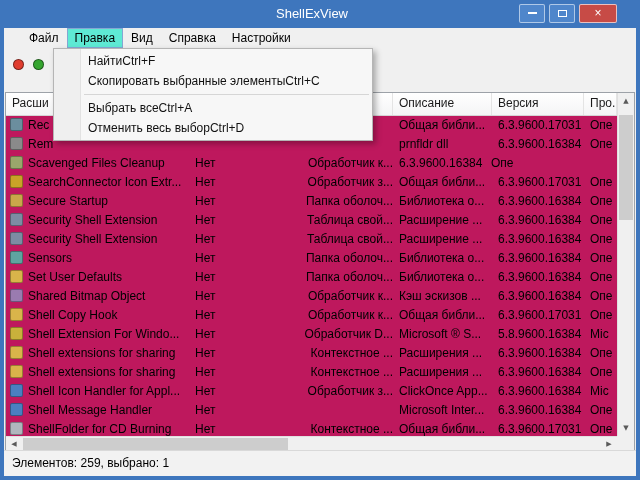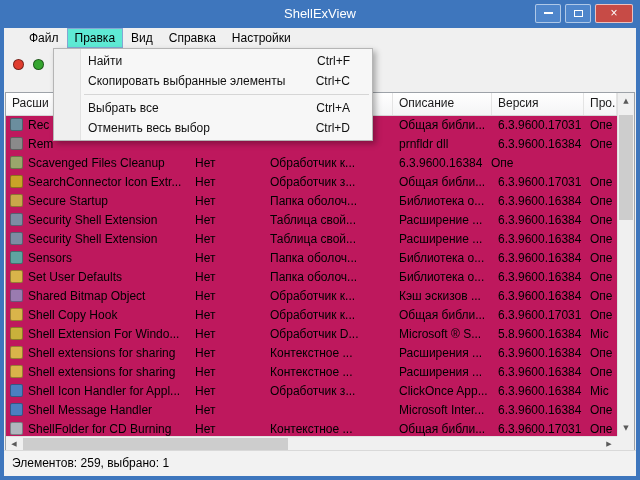--- a/index.html
+++ b/index.html
@@ -1,21 +1,21 @@
 <!DOCTYPE html>
 <html><head>
 <meta charset="utf-8">
 <style>
   html,body{margin:0;padding:0;}
   body{width:640px;height:480px;font-family:"Liberation Sans",sans-serif;overflow:hidden;background:#fff;}
 
   .window{position:relative;width:640px;height:480px;background:#3e76bd;box-sizing:border-box;}
 
   
-  .titlebar{position:absolute;left:0;top:0;right:0;height:24px;}
+  .titlebar{position:absolute;left:0;top:0;right:16px;height:24px;}
   .title{position:absolute;left:0;right:0;top:0;line-height:28px;text-align:center;color:#ffffff;font-size:13px;}
   .caption-buttons{position:absolute;right:7px;top:4px;display:flex;gap:4px;}
   .cap-btn{width:26px;height:19px;box-sizing:border-box;border:1px solid rgba(255,255,255,.55);border-radius:2px;background:#4f86cb;color:#fff;text-align:center;line-height:16px;font-size:12px;}
   .cap-close{width:38px;background:#c74b46;border-color:rgba(255,255,255,.65);}
   .glyph-min{display:inline-block;width:9px;height:2px;background:#fff;margin-bottom:3px;}
   .glyph-max{display:inline-block;width:9px;height:7px;border:1px solid #fff;box-sizing:border-box;margin-top:5px;}
 
   
   .client{position:absolute;left:4px;top:28px;width:632px;height:448px;background:#f0f0f0;overflow:hidden;}
 
@@ -25,21 +25,21 @@
   .mitem.active{background:#5eead4;outline:1px solid #84a7d3;outline-offset:-1px;}
 
   
   .toolbar{height:32px;display:flex;align-items:center;padding-left:9px;gap:9px;}
   .dot{width:11px;height:11px;border-radius:50%;box-sizing:border-box;border:1px solid rgba(0,0,0,.45);}
 
   
   .listview{position:absolute;left:1px;top:52px;width:630px;height:362px;background:#be185d;border:1px solid #9da2a8;box-sizing:border-box;margin-top:12px;}
   .lv-header{position:absolute;left:0;top:0;right:17px;height:22px;display:flex;background:linear-gradient(#ffffff,#f4f5f6);border-bottom:1px solid #d5d5d5;}
   .hcell{box-sizing:border-box;border-right:1px solid #e4e4e4;font-size:12px;line-height:21px;padding-left:6px;color:#1a1a1a;overflow:hidden;white-space:nowrap;}
-  .c0{width:183px;}.c1{width:75px;}.c2{width:129px;}.c3{width:99px;}.c4{width:92px;}.c5{flex:1;min-width:0;}
+  .c0{width:183px;}.c1{width:75px;}.c2{width:129px;text-align:right;}.c3{width:99px;}.c4{width:92px;}.c5{flex:1;min-width:0;}
   .lv-body{position:absolute;left:0;top:22px;right:17px;bottom:17px;overflow:hidden;}
   .tr{display:flex;height:19px;align-items:center;}
   .td{box-sizing:border-box;padding-left:6px;font-size:12px;white-space:nowrap;overflow:hidden;color:#000;}
   .td.c0{display:flex;align-items:center;gap:5px;padding-left:4px;}
   .row-icon{flex:0 0 auto;width:13px;height:13px;border-radius:2px;border:1px solid rgba(0,0,0,.3);box-sizing:border-box;}
 
   
   .vscroll{position:absolute;right:0;top:0;width:17px;bottom:17px;background:#f0f0f0;border-left:1px solid #e0e0e0;box-sizing:border-box;}
   .sarrow{position:absolute;width:100%;height:16px;text-align:center;font-family:"DejaVu Sans",sans-serif;font-size:7px;line-height:16px;color:#5a5a5a;}
   .vs-up{top:0;}.vs-down{bottom:0;}
@@ -49,21 +49,21 @@
   .hs-right{right:0;width:16px;height:100%;line-height:15px;}
   .hs-thumb{position:absolute;left:17px;top:1px;bottom:1px;width:265px;background:#cdcdcd;}
   .corner{position:absolute;right:0;bottom:0;width:17px;height:17px;background:#f0f0f0;}
 
   
   .statusbar{position:absolute;left:0;right:0;bottom:0;height:26px;background:#f2f2f2;border-top:1px solid #d9d9d9;font-size:12px;line-height:25px;padding-left:8px;color:#000;box-sizing:border-box;}
 
   
   .menu-popup{position:absolute;left:49px;top:20px;width:320px;box-sizing:border-box;padding:2px 0;background:#f7f7f7;border:1px solid #b5b5b5;box-shadow:3px 3px 6px rgba(0,0,0,.3);z-index:10;
     background-image:linear-gradient(to right,#efefef 0,#efefef 26px,#e2e2e2 26px,#e2e2e2 27px,#f7f7f7 27px);}
-  .menu-item{display:flex;justify-content:space-between;height:20px;line-height:20px;font-size:12px;padding:0 22px 0 34px;color:#111;}
+  .menu-item{display:flex;height:20px;line-height:20px;font-size:12px;padding:0 22px 0 34px;color:#111;}
   .menu-shortcut{color:#111;}
   .menu-sep{height:1px;background:#d6d6d6;margin:3px 3px 3px 30px;}
 </style>
 </head>
 <body>
 
 <div class="window">
 
   <div class="titlebar">
     <div class="title">ShellExView</div>

